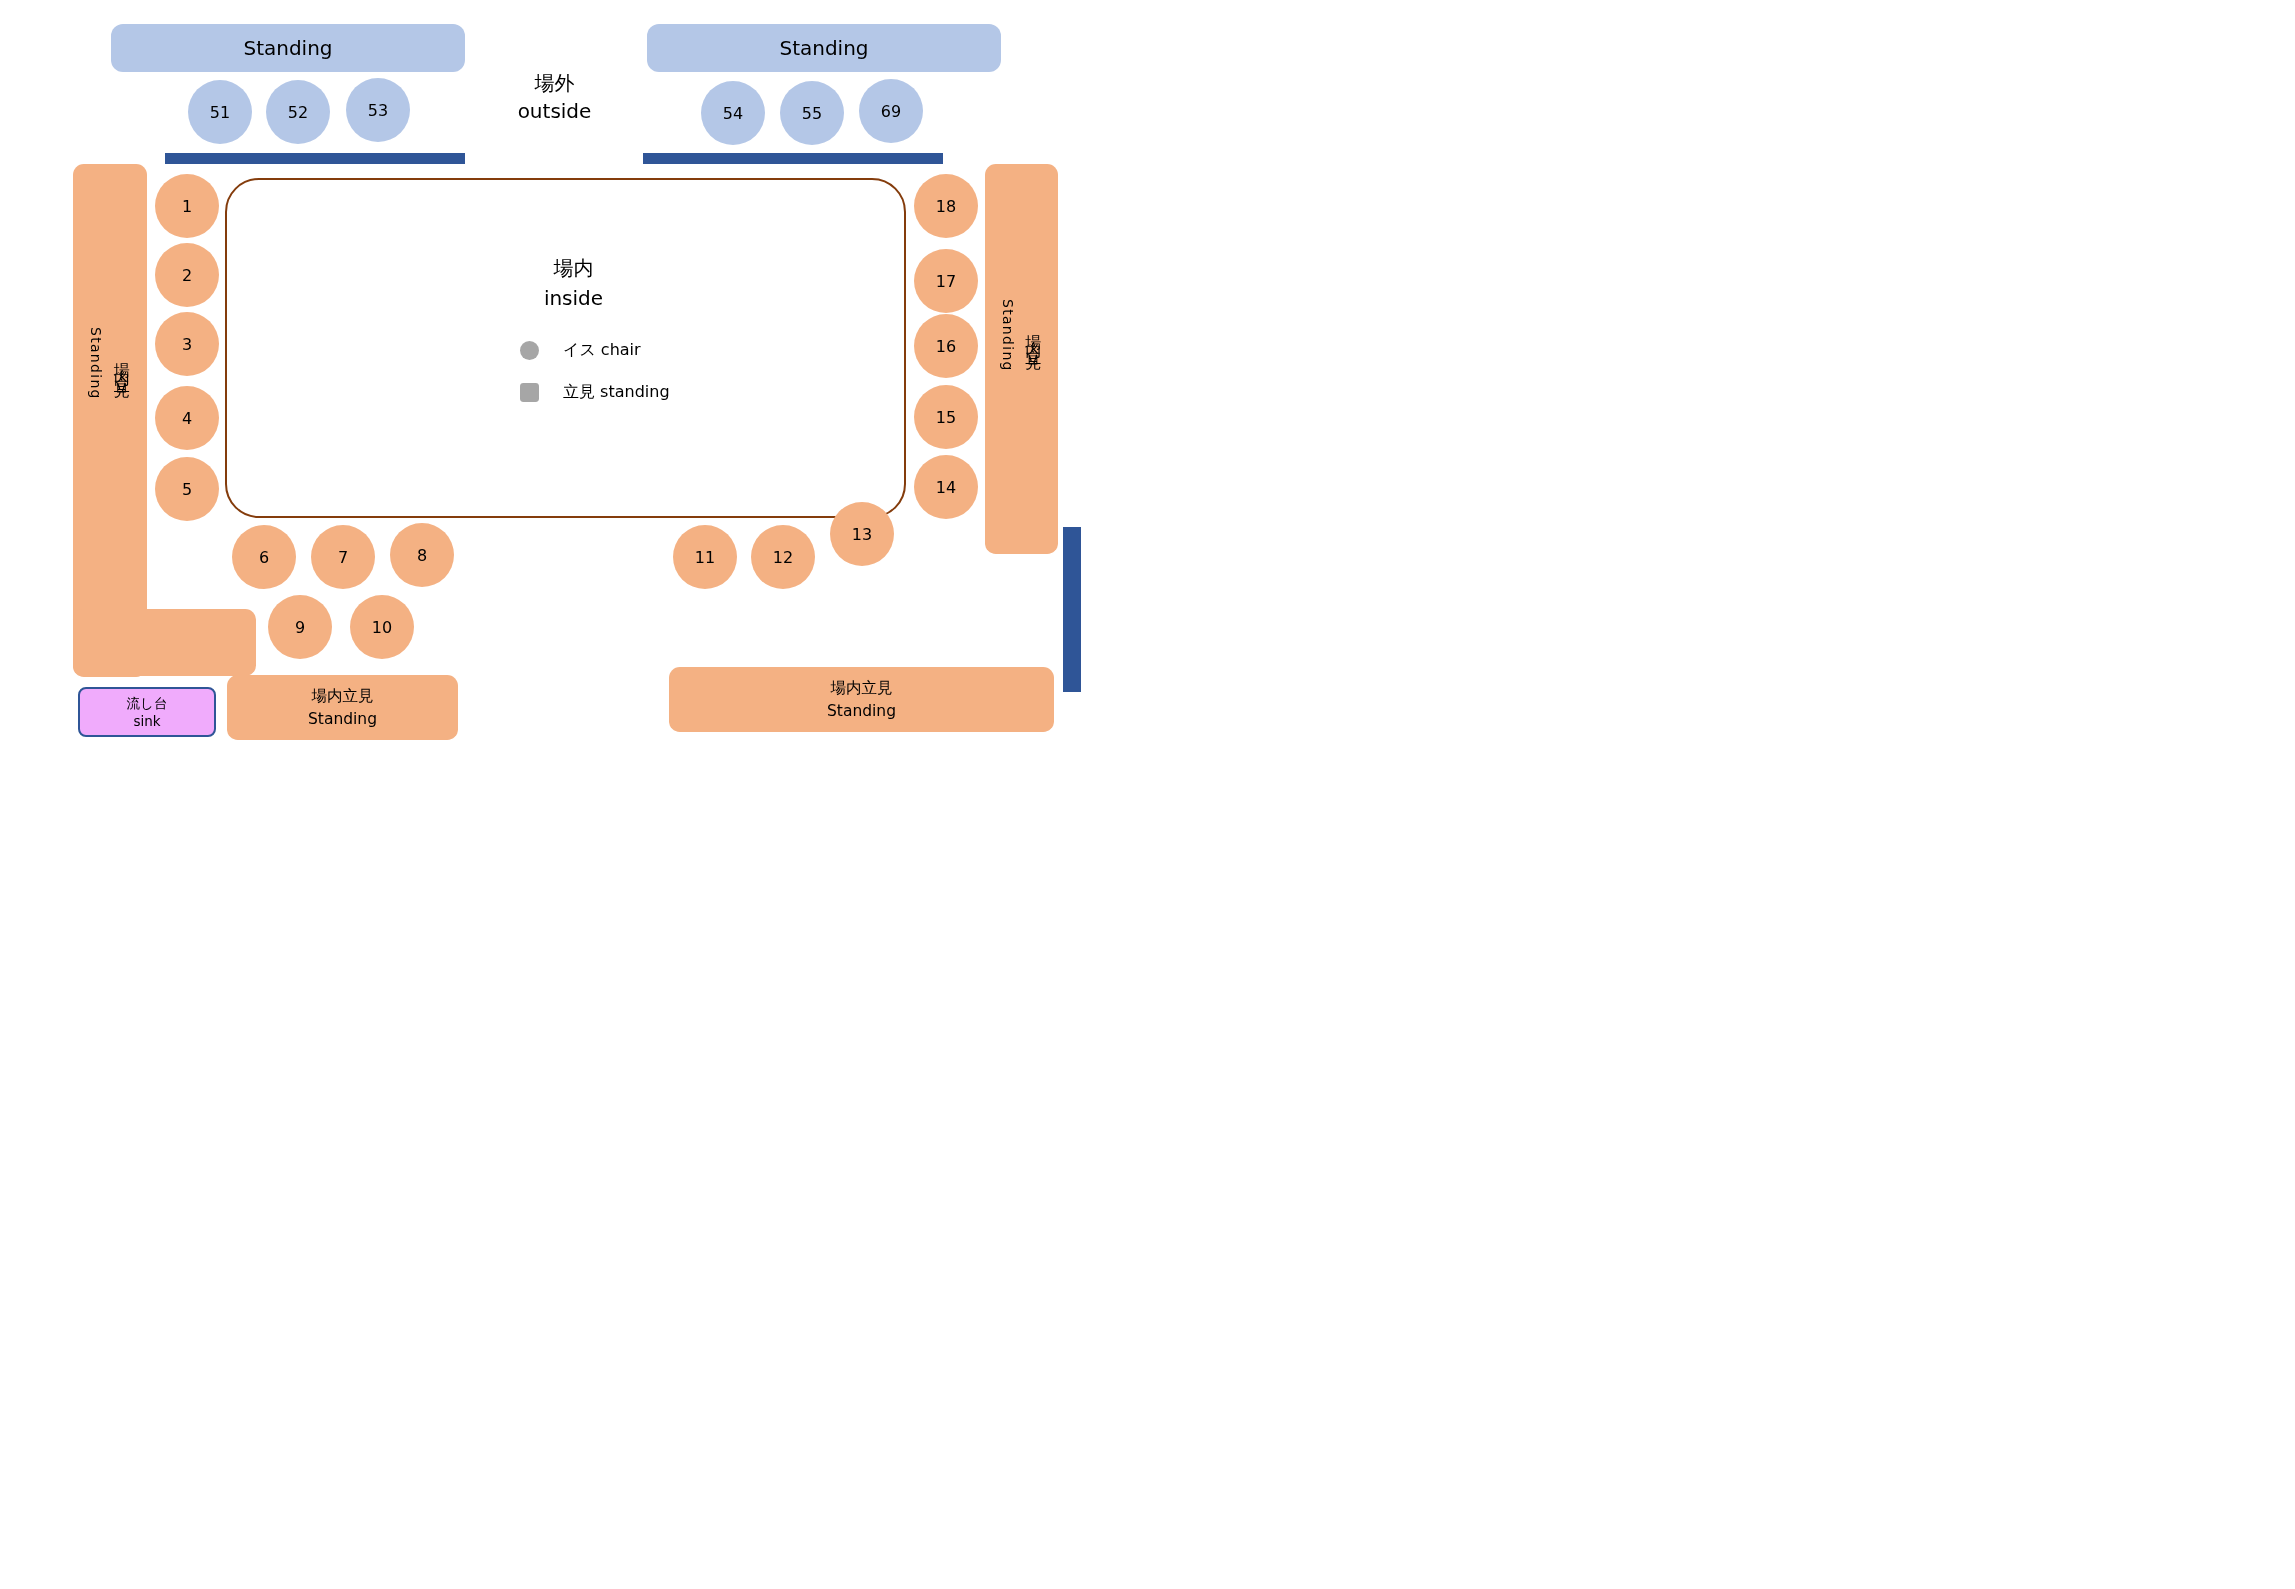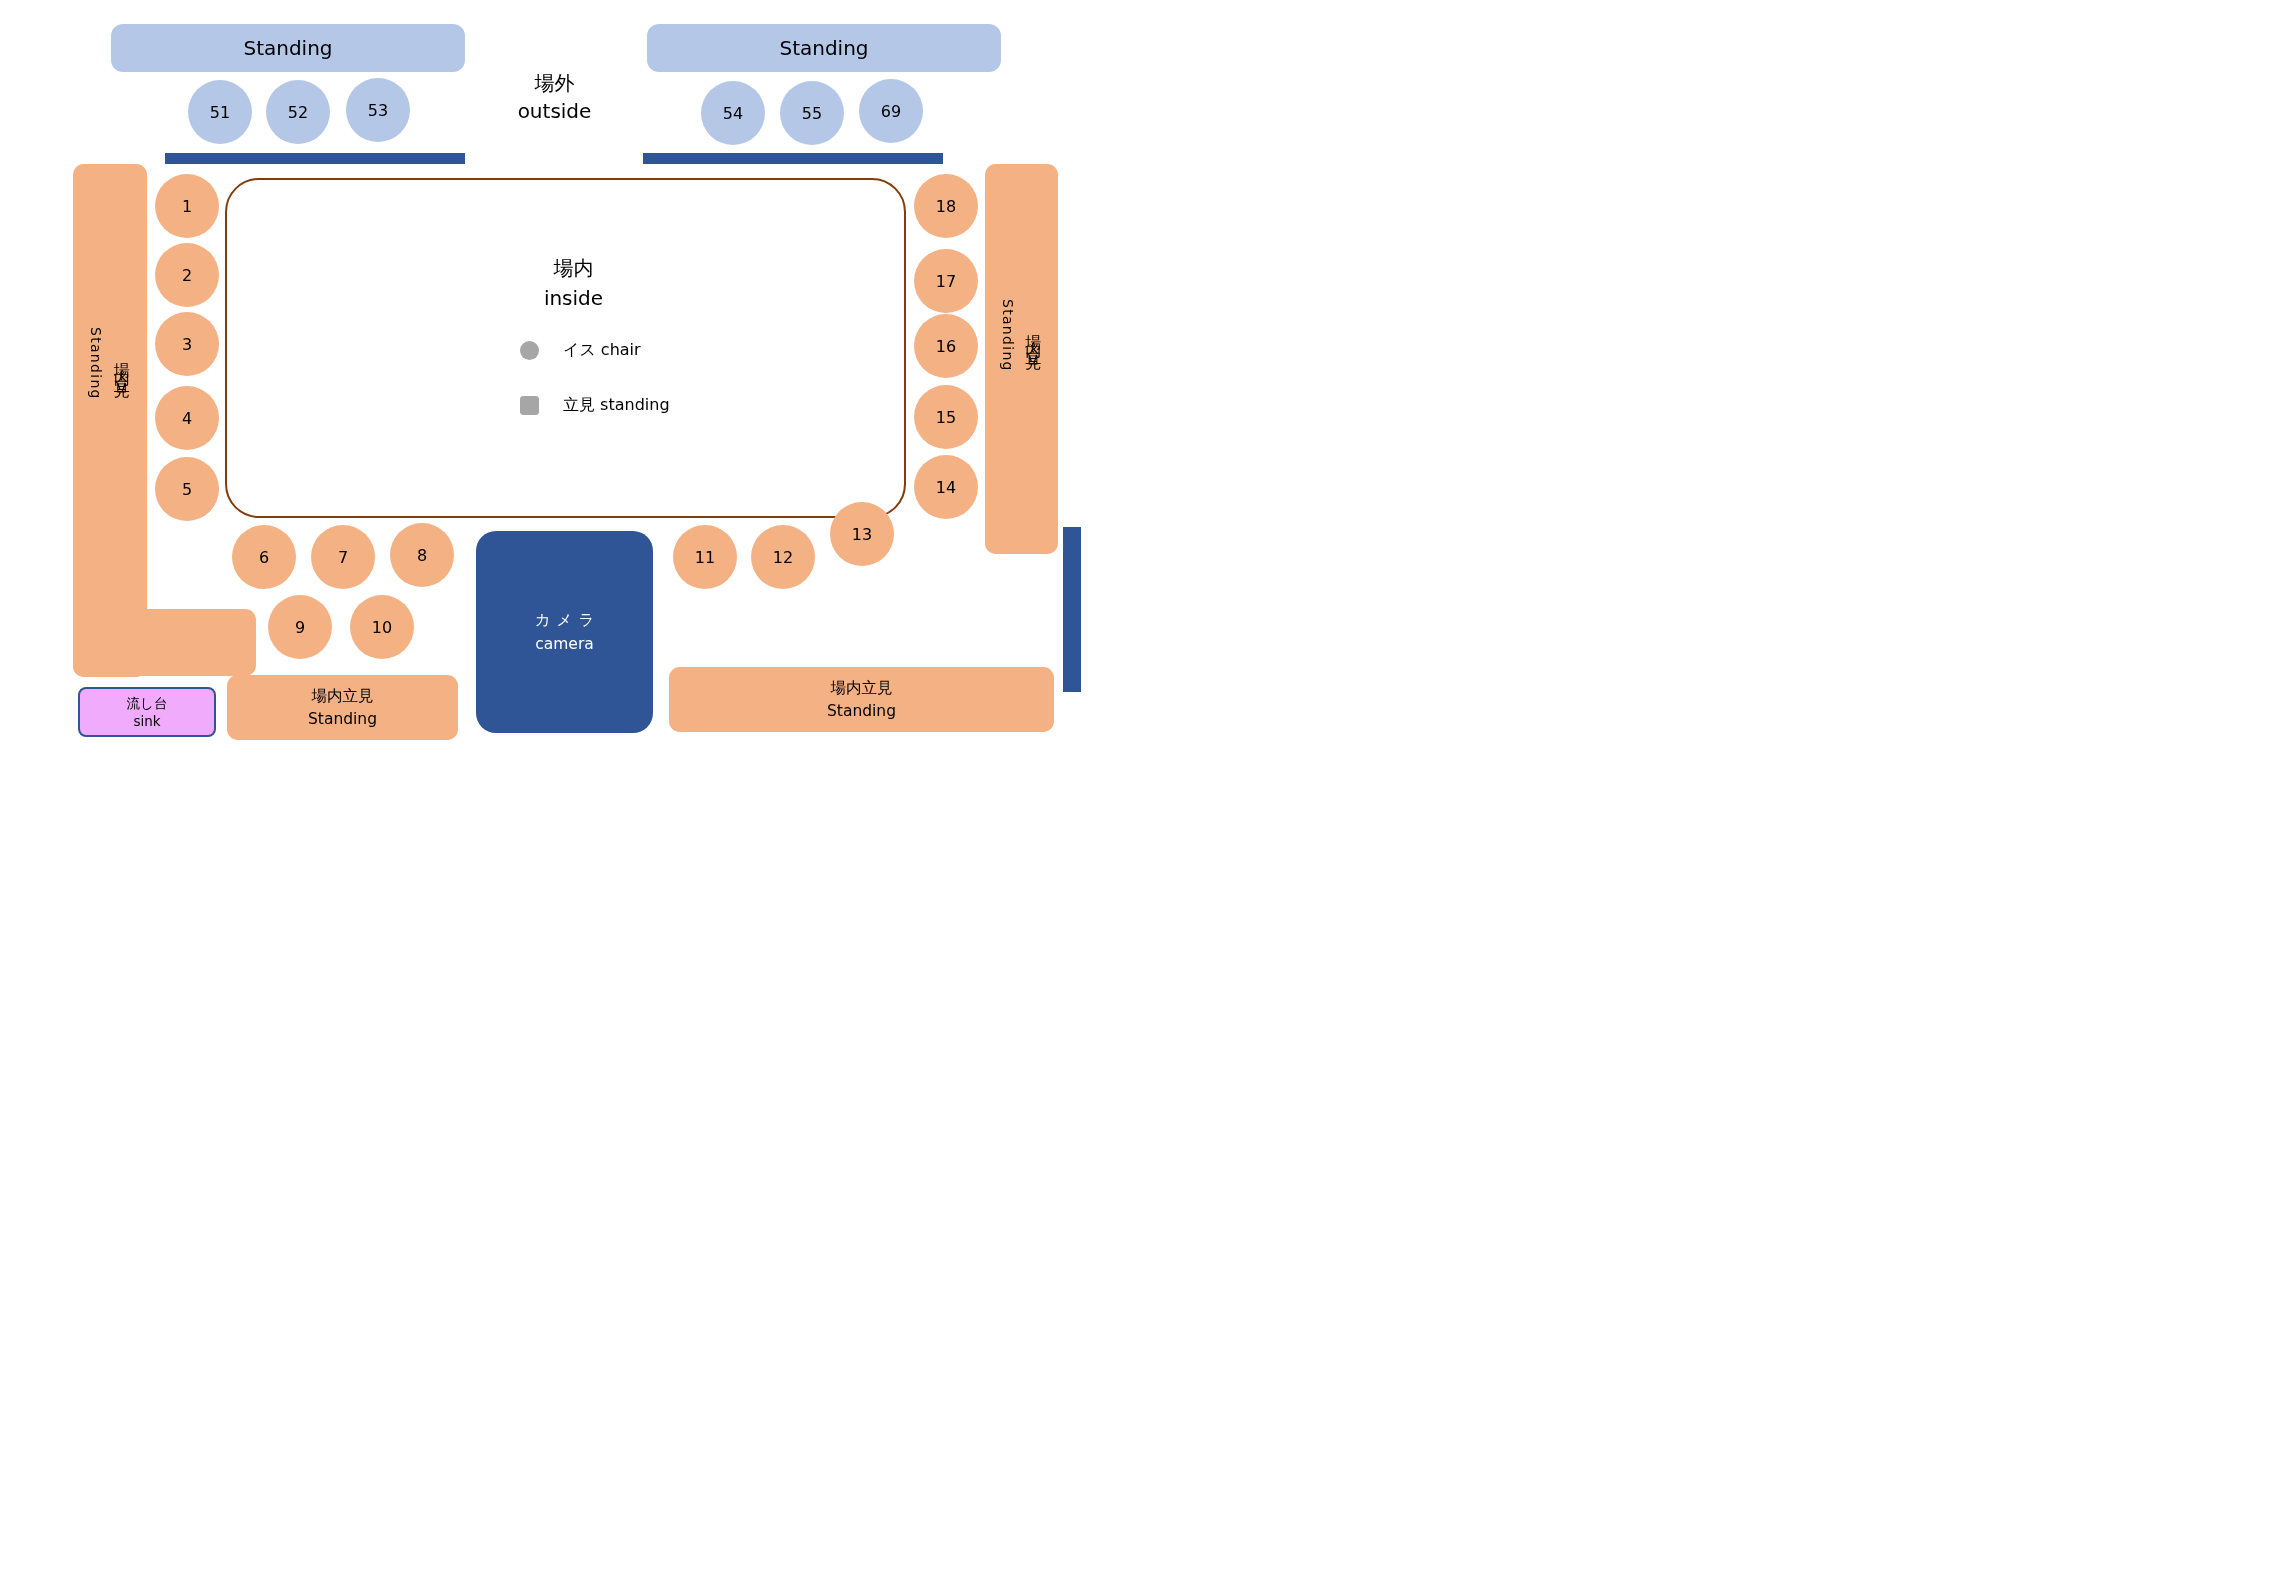--- a/index.html
+++ b/index.html
@@ -64,21 +64,21 @@
 
   <div class="abs center-label inside" style="left:506px;top:253px;width:135px;">
     <div>場内</div>
     <div>inside</div>
   </div>
 
   <div class="abs legend-row" style="left:520px;top:340px;">
     <span class="swatch circle"></span>
     <span>イス chair</span>
   </div>
-  <div class="abs legend-row" style="left:520px;top:382px;margin-top:13px;">
+  <div class="abs legend-row" style="left:520px;top:382px;">
     <span class="swatch square"></span>
     <span>立見 standing</span>
   </div>
 
   <div class="abs block-orange vcol" style="left:73px;top:164px;width:74px;height:513px;padding-bottom:114px;">
     <div class="vlabel">
       <div class="jp">場内立見</div>
       <div class="en">Standing</div>
     </div>
   </div>
@@ -103,24 +103,20 @@
   <div class="abs seat orange" style="left:350px;top:595px;">10</div>
   <div class="abs seat orange" style="left:673px;top:525px;">11</div>
   <div class="abs seat orange" style="left:751px;top:525px;">12</div>
   <div class="abs seat orange" style="left:830px;top:502px;">13</div>
   <div class="abs seat orange" style="left:914px;top:455px;">14</div>
   <div class="abs seat orange" style="left:914px;top:385px;">15</div>
   <div class="abs seat orange" style="left:914px;top:314px;">16</div>
   <div class="abs seat orange" style="left:914px;top:249px;">17</div>
   <div class="abs seat orange" style="left:914px;top:174px;">18</div>
 
-  <div class="abs camera" style="left:476px;top:531px;width:177px;height:202px;">
-    <div class="jp">カメラ</div>
-    <div>camera</div>
-  </div>
 
   <div class="abs block-orange hblock" style="left:227px;top:675px;width:231px;height:65px;">
     <div>場内立見</div>
     <div>Standing</div>
   </div>
   <div class="abs block-orange hblock" style="left:669px;top:667px;width:385px;height:65px;">
     <div>場内立見</div>
     <div>Standing</div>
   </div>
 

